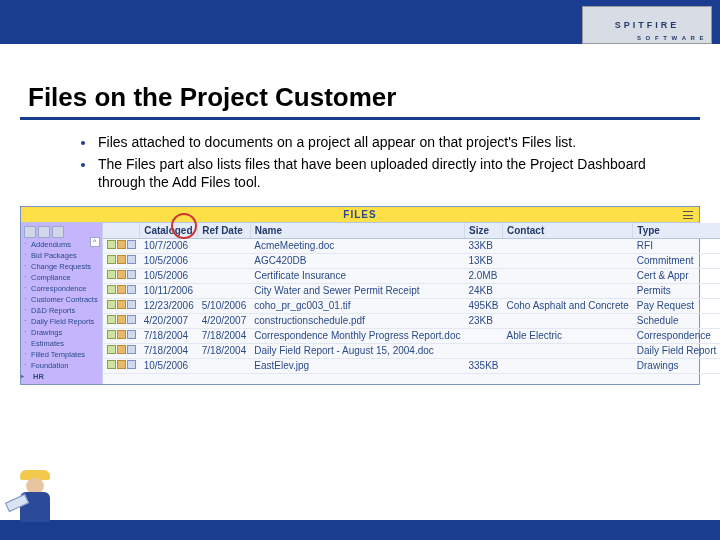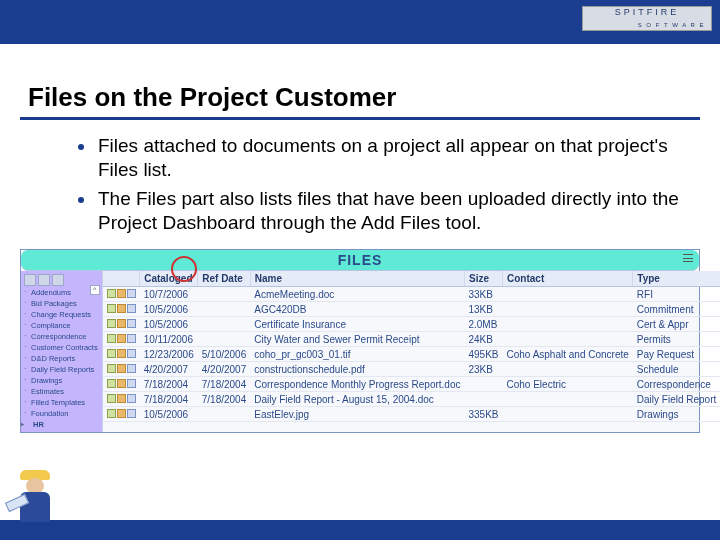--- a/index.html
+++ b/index.html
@@ -15,68 +15,67 @@
   .top-banner {
     height: 52px;
     background: #1a3d8f;
     position: relative;
   }
   .brand {
     position: absolute;
     right: 8px;
     top: 6px;
     width: 130px;
-    height: 25px;
+    height: 38px;
     background: #d8dce4;
     border: 1px solid #999;
     font-size: 9px;
     color: #233a6a;
     display: flex;
-    align-items: flex-start;
+    align-items: center;
     justify-content: center;
     letter-spacing: 3px;
-    font-weight: normal;
+    font-weight: bold;
   }
   .brand-sub { position:absolute; bottom:2px; right:6px; font-size:6px; letter-spacing:1.5px; color:#233a6a;}
   .slide-title {
     font-size: 26px;
     font-weight: bold;
     color: #000;
     margin: 30px 0 4px 28px;
   }
   .title-underline {
     height: 3px;
     background: #1a3d8f;
     margin: 0 20px 14px 20px;
   }
   .bullets {
     margin: 8px 40px 0 56px;
-    font-size: 19px;
+    font-size: 14px;
     color: #000;
     line-height: 1.28;
   }
   .bullets li { margin-bottom: 4px; padding-left: 2px; }
   .bullets li::marker { color: #1a3d8f; }
   .screenshot {
     margin: 14px 20px 0 20px;
     border: 1px solid #7a93c4;
     font-size: 8px;
     color: #333;
   }
   .files-header {
-    background: #5eead4;
+    background: #fde047;
     text-align: center;
     font-weight: bold;
-    font-size: 14px;
+    font-size: 10px;
     color: #2a4a8a;
     padding: 2px 0;
     border-bottom: 1px solid #b6c5e2;
     position: relative;
     letter-spacing: 1px;
-    border-radius: 7px;
   }
   .files-header .menu-lines {
     position:absolute; right:6px; top:4px; width:10px; height:8px;
     border-top:1px solid #555; border-bottom:1px solid #555;
   }
   .files-header .menu-lines::after{content:"";display:block;border-top:1px solid #555;margin-top:3px;}
   .files-body {
     display: flex;
     background: #f7f8fb;
   }
@@ -317,21 +316,21 @@
             <tr>
               <td><span class="row-icons">
                   <span class="ic"></span>
                   <span class="ic scis"></span>
                   <span class="ic doc"></span>
                 </span></td>
               <td class="cataloged">7/18/2004</td>
               <td class="ref">7/18/2004</td>
               <td class="name">Correspondence Monthly Progress Report.doc</td>
               <td class="size"></td>
-              <td class="contact">Coho Electric</td>
+              <td class="contact">Able Electric</td>
               <td class="type">Correspondence</td>
             </tr>
             <tr>
               <td><span class="row-icons">
                   <span class="ic"></span>
                   <span class="ic scis"></span>
                   <span class="ic doc"></span>
                 </span></td>
               <td class="cataloged">7/18/2004</td>
               <td class="ref">7/18/2004</td>

